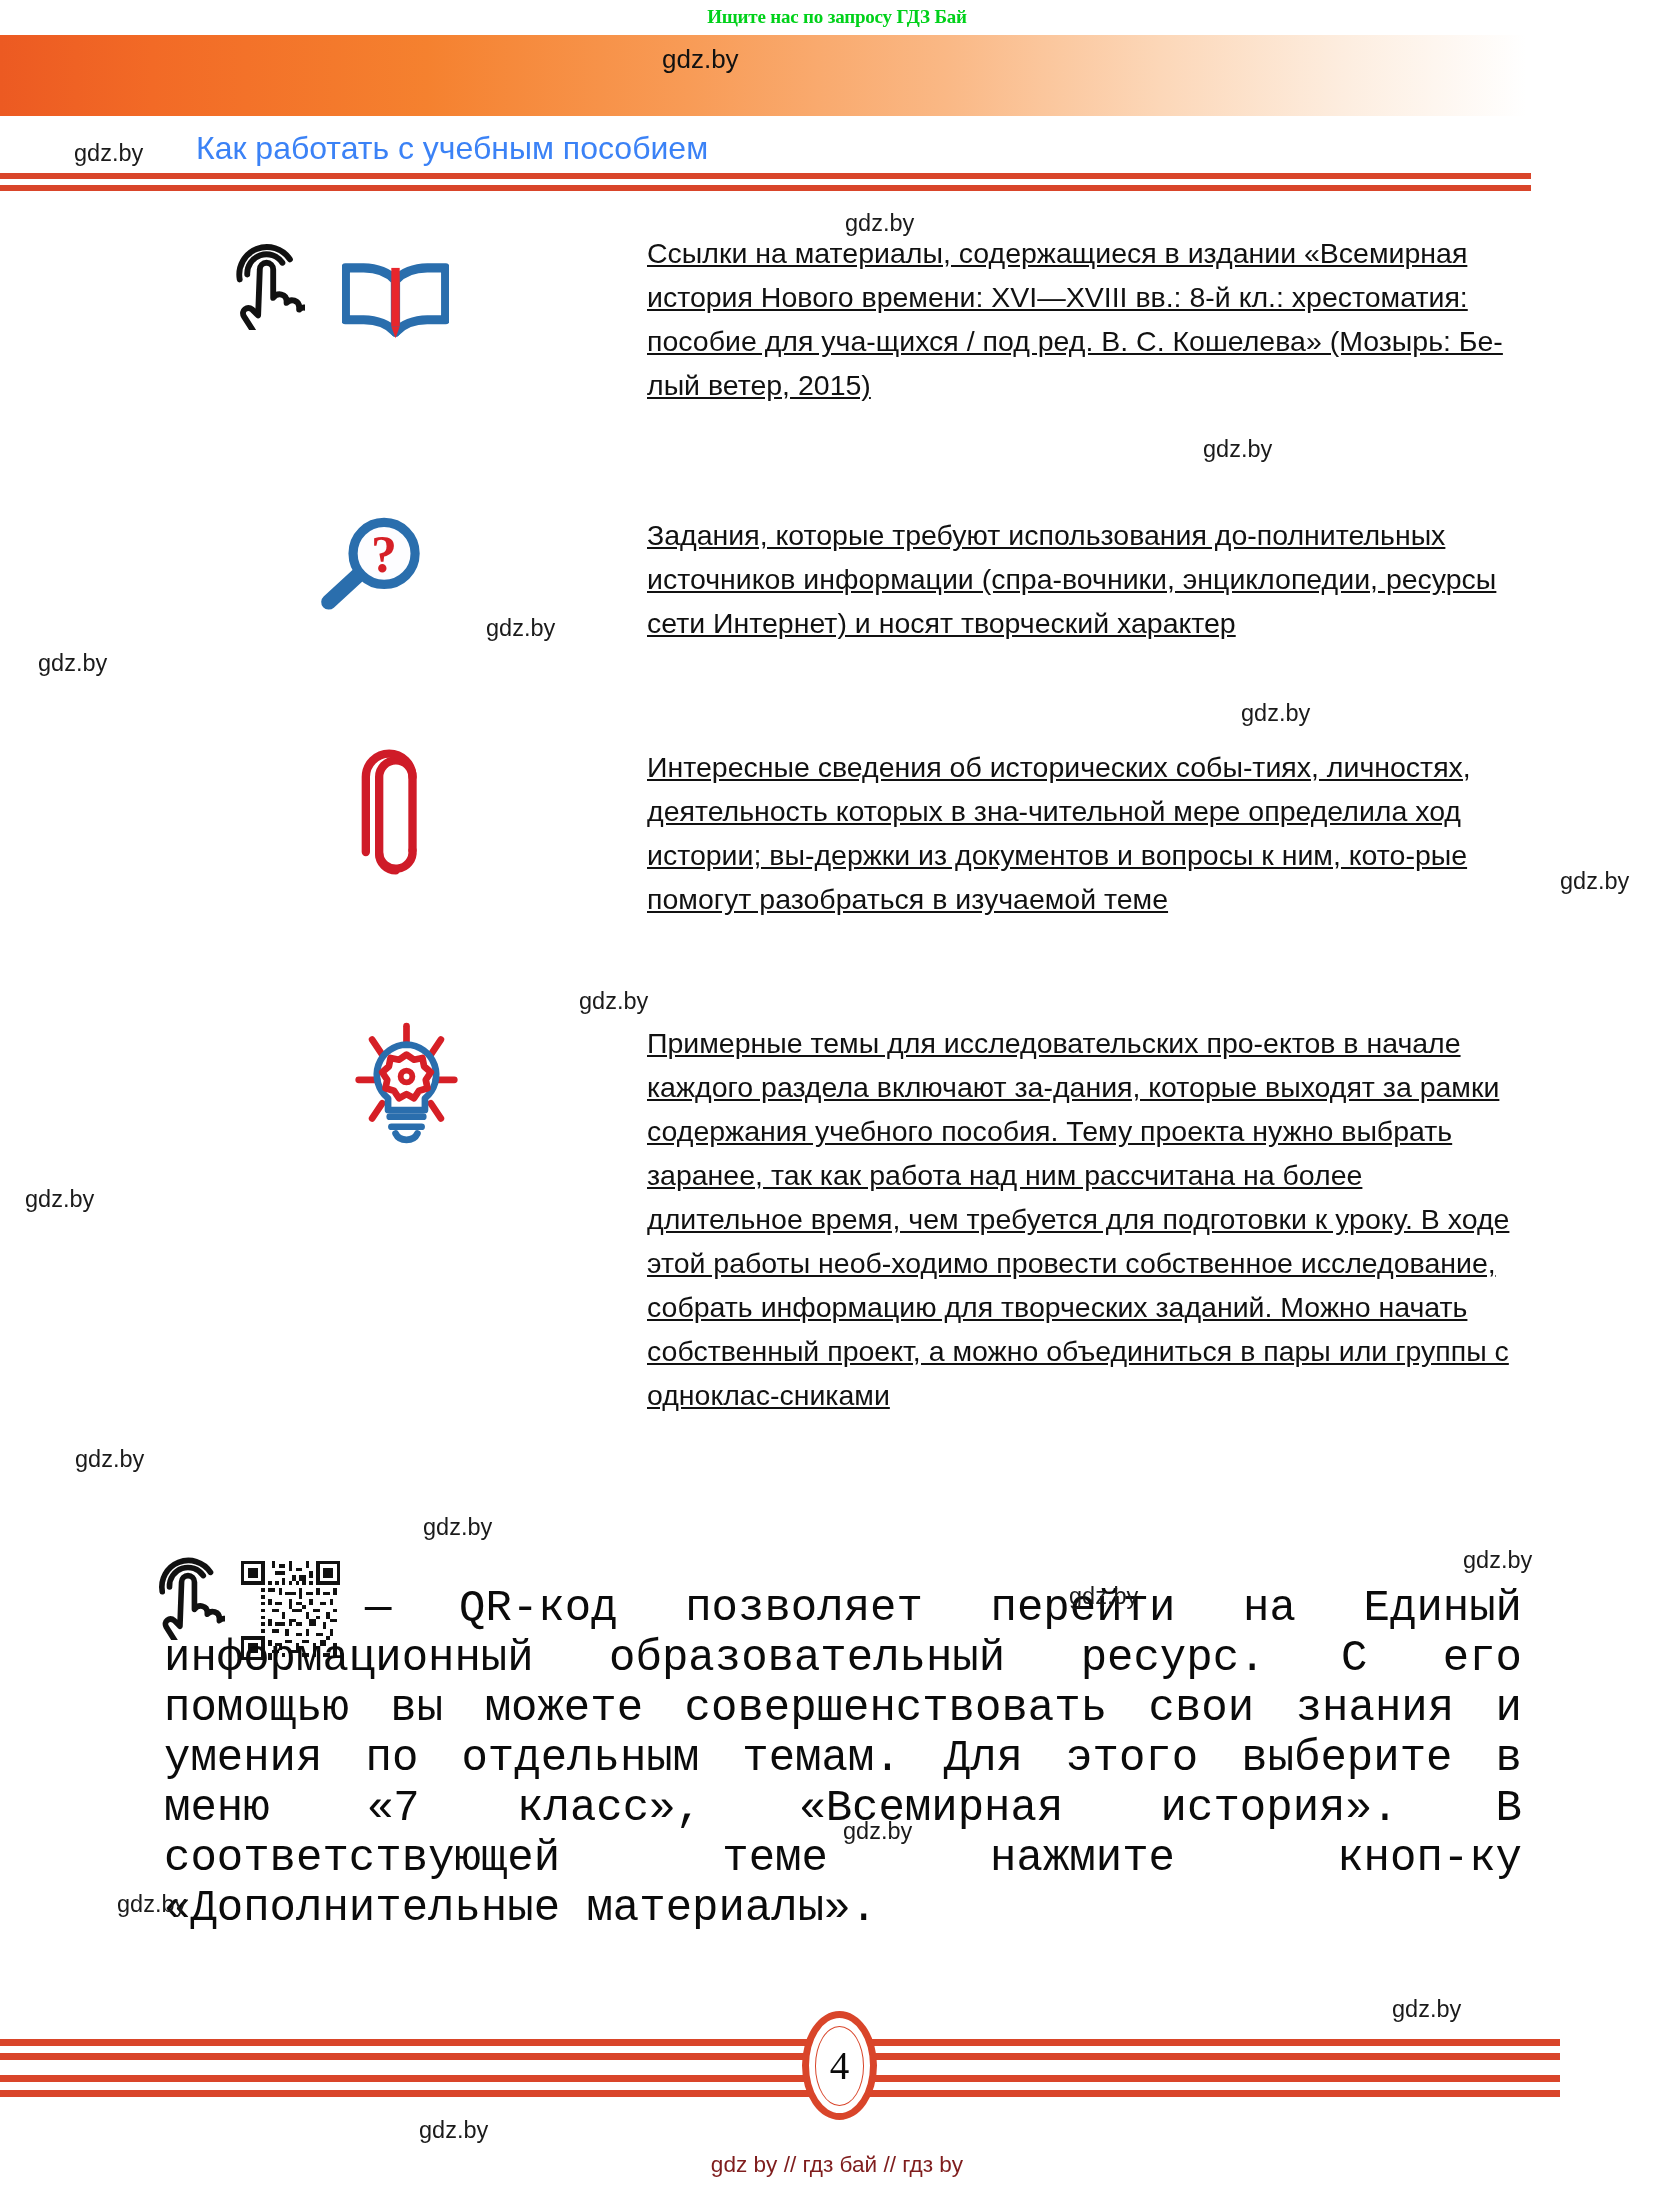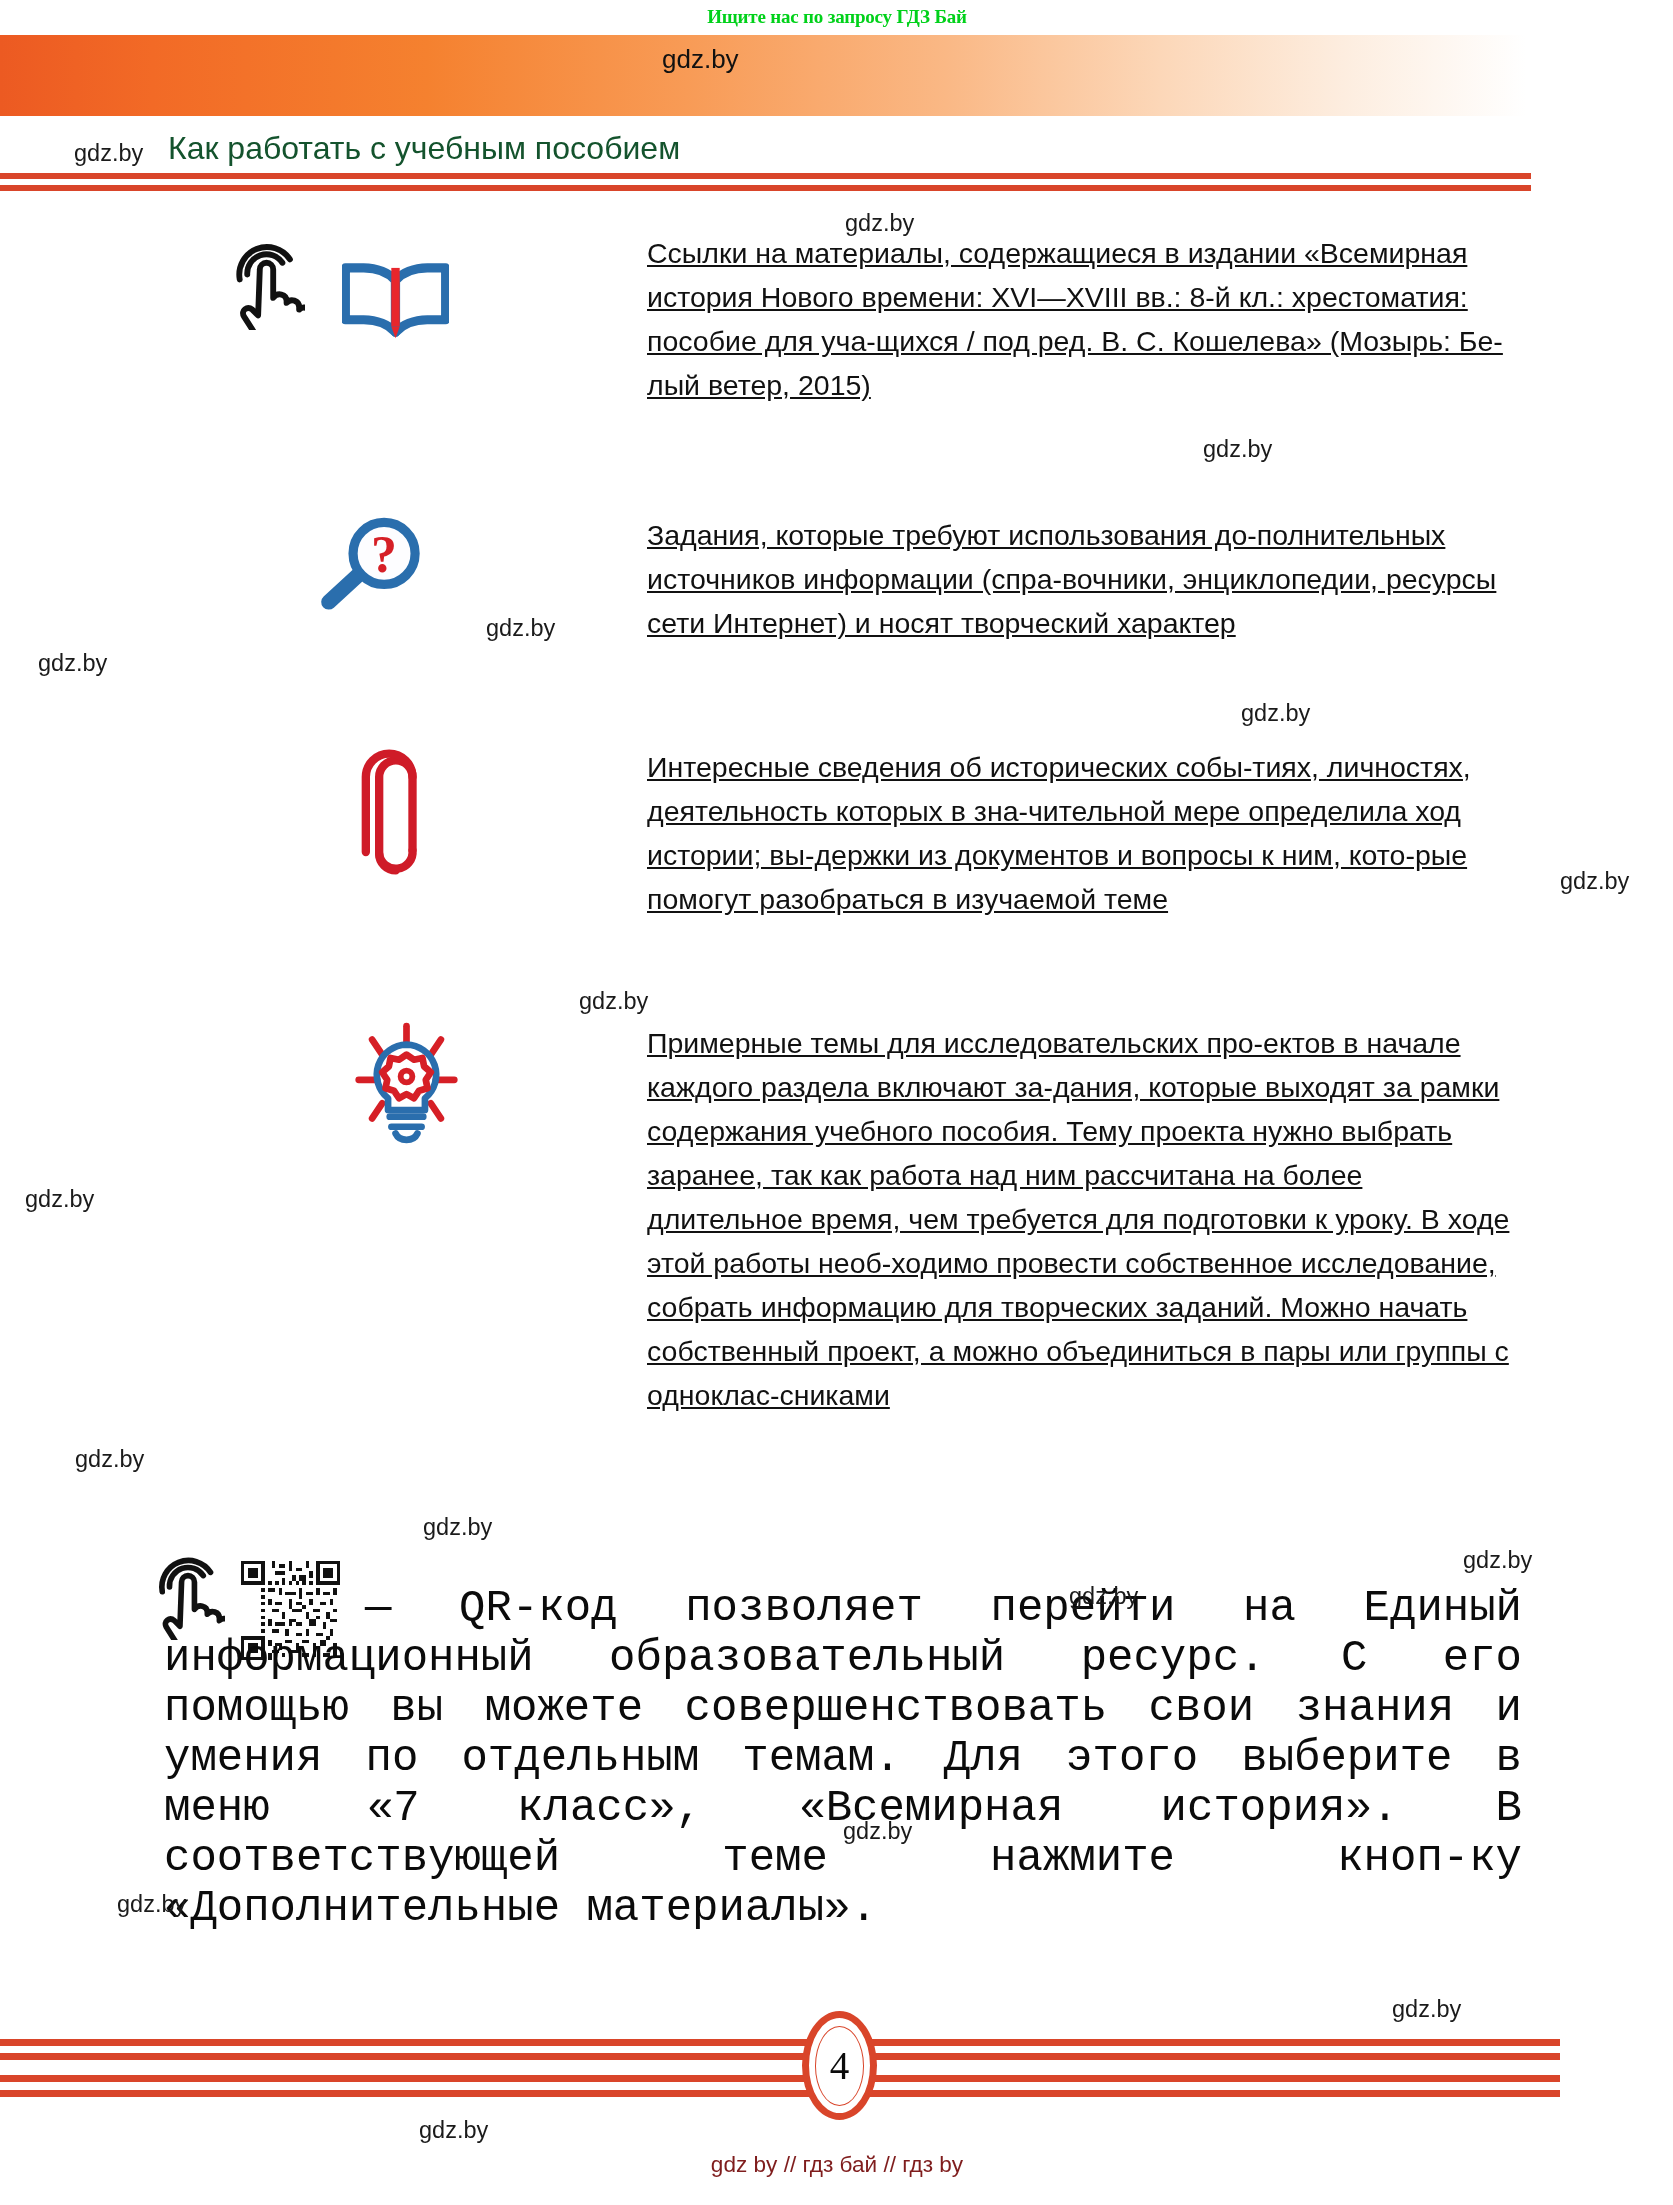--- a/index.html
+++ b/index.html
@@ -71,24 +71,24 @@
   }
   .heading-wm {
     position: absolute;
     left: 74px;
     top: 10px;
     font-size: 23.5px;
     color: #1b1b1b;
   }
   .heading-text {
     position: absolute;
-    left: 168px;
+    left: 196px;
     top: 0px;
     font-size: 32px;
-    color: #14532d;
+    color: #3b82f6;
     white-space: nowrap;
   }
 
   
   .rule-top {
     position: absolute;
     left: 0;
     width: 1531px;
     height: 5.9px;
     background: #d9452a;

